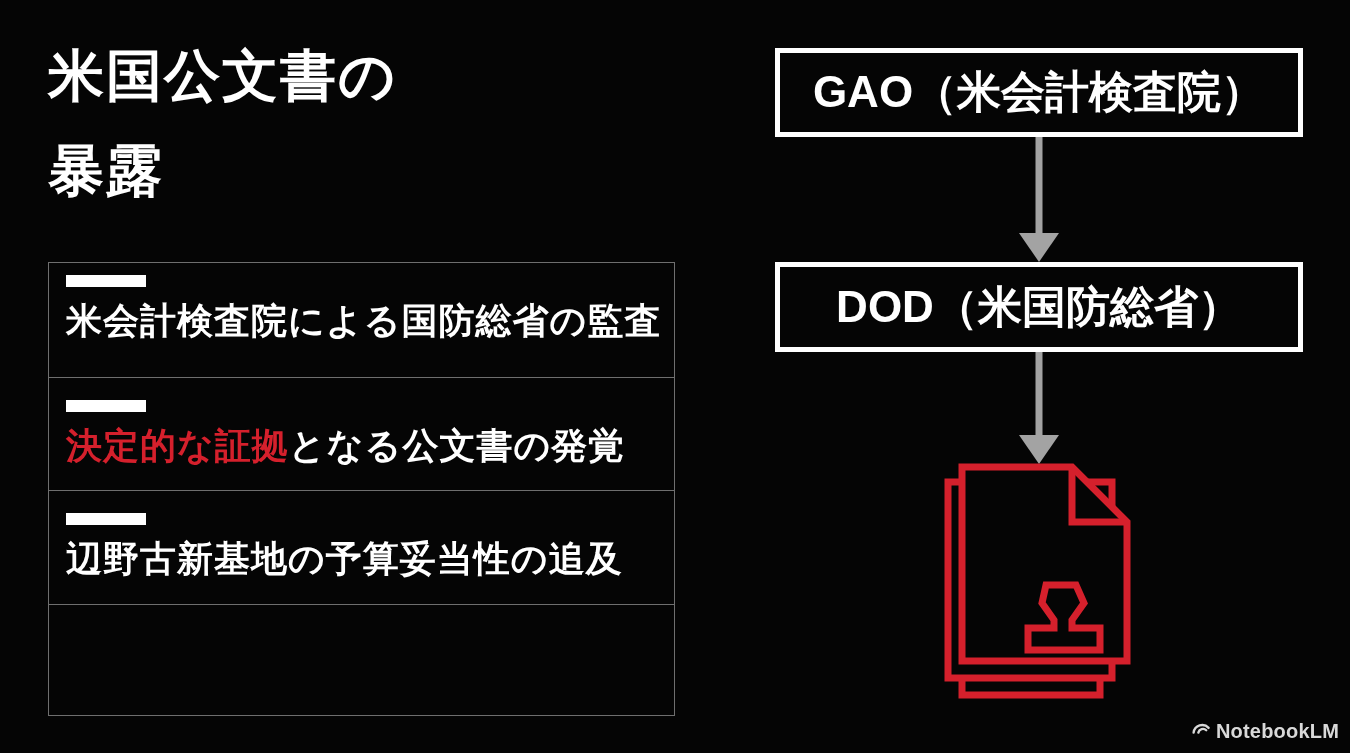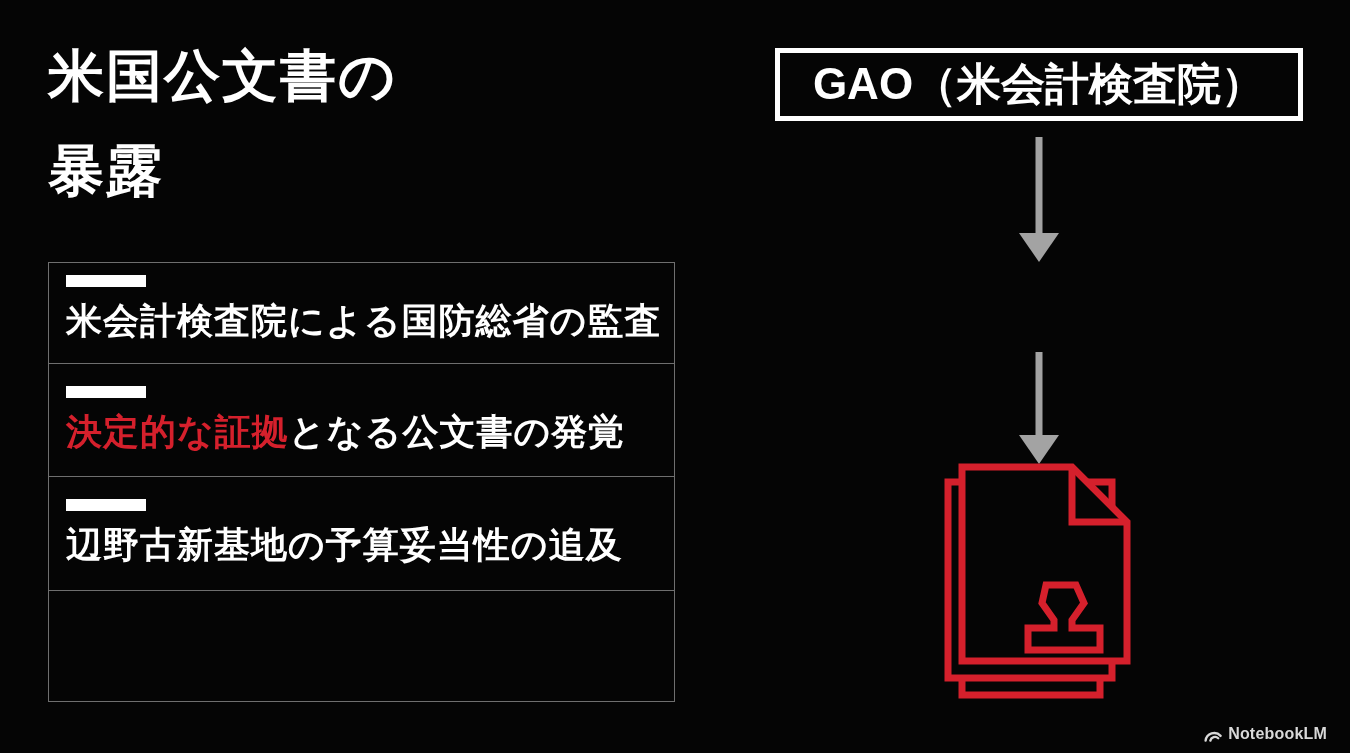--- a/index.html
+++ b/index.html
@@ -49,21 +49,21 @@
     position:absolute;left:775px;
     width:528px;
     box-sizing:border-box;
     border:5px solid #fff;
     display:flex;align-items:center;justify-content:center;
     color:#fff;
     font-size:44px;font-weight:800;
     letter-spacing:0px;
     white-space:nowrap;
   }
-  .flow-box.gao{top:48px;height:73px;}
+  .flow-box.gao{top:48px;height:89px;}
   .flow-box.dod{top:262px;height:90px;}
   
   .arrow{position:absolute;}
   .arrow .stem{
     position:absolute;left:50%;transform:translateX(-50%);
     width:7px;background:#a3a3a3;top:0;
   }
   .arrow .head{
     position:absolute;left:50%;transform:translateX(-50%);
     width:0;height:0;
@@ -73,38 +73,38 @@
     bottom:0;
   }
   .arrow.a1{left:1019px;top:137px;width:40px;height:125px;}
   .arrow.a1 .stem{height:97px;}
   .arrow.a2{left:1019px;top:352px;width:40px;height:112px;}
   .arrow.a2 .stem{height:84px;}
   
   .doc-icon{position:absolute;left:935px;top:455px;}
   
   .watermark{
-    position:absolute;right:23px;bottom:10px;
-    display:flex;align-items:flex-end;gap:5px;
+    position:absolute;right:11px;bottom:10px;
+    display:flex;align-items:flex-start;gap:5px;
     color:#d9d9d9;
-    font-size:16px;font-weight:700;
+    font-size:20px;font-weight:700;
     letter-spacing:0.2px;
   }
 </style>
 </head>
 <body>
 
 <div class="slide">
 
   <div class="title">米国公文書の
 暴露</div>
 
   <div class="list">
 
-    <div class="list-row first" style="height:102px;">
+    <div class="list-row first" style="height:116px;">
       <div class="row-bar"></div>
       <div class="row-text"><span class="red"></span><span>米会計検査院による国防総省の監査</span></div>
     </div>
 
     <div class="list-row" style="height:114px;">
       <div class="row-bar"></div>
       <div class="row-text"><span class="red">決定的な証拠</span><span>となる公文書の発覚</span></div>
     </div>
 
     <div class="list-row" style="height:115px;">
@@ -120,20 +120,23 @@
 
   <div class="flow-box gao">
     <span>GAO（米会計検査院）</span>
   </div>
 
   <div class="arrow a1">
     <div class="stem"></div>
     <div class="head"></div>
   </div>
 
+  <div class="flow-box dod">
+    <span>DOD（米国防総省）</span>
+  </div>
 
   <div class="arrow a2">
     <div class="stem"></div>
     <div class="head"></div>
   </div>
 
   <svg class="doc-icon" width="210" height="260" viewBox="935 455 210 260">
 
     <rect x="962" y="600" width="138" height="95" fill="#050505" stroke="#d5202c" stroke-width="7"></rect>
 

